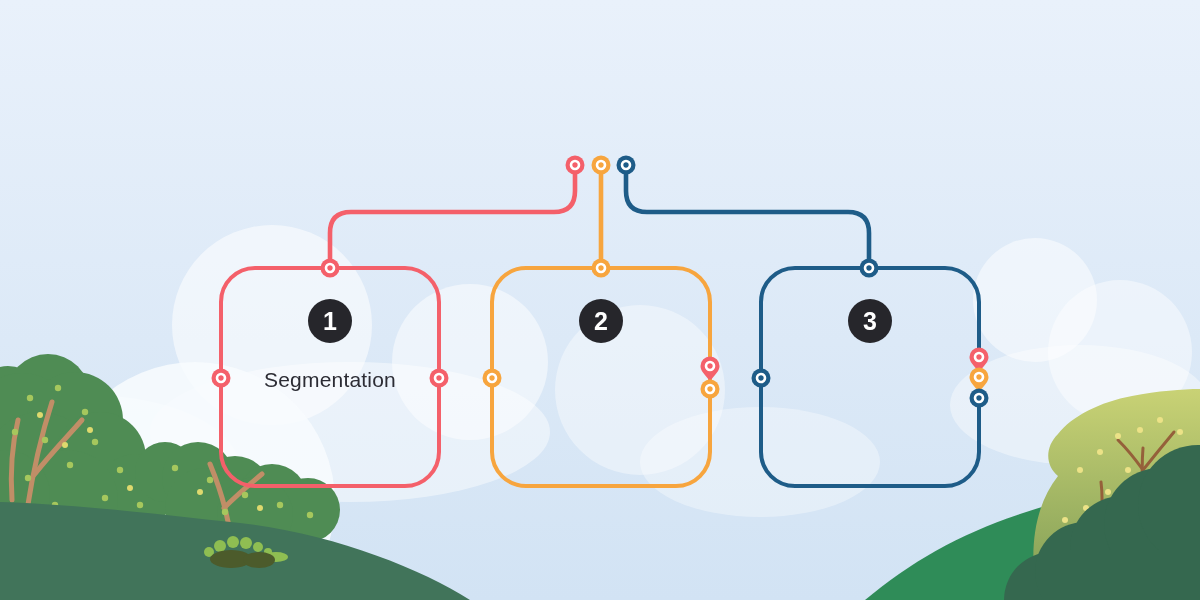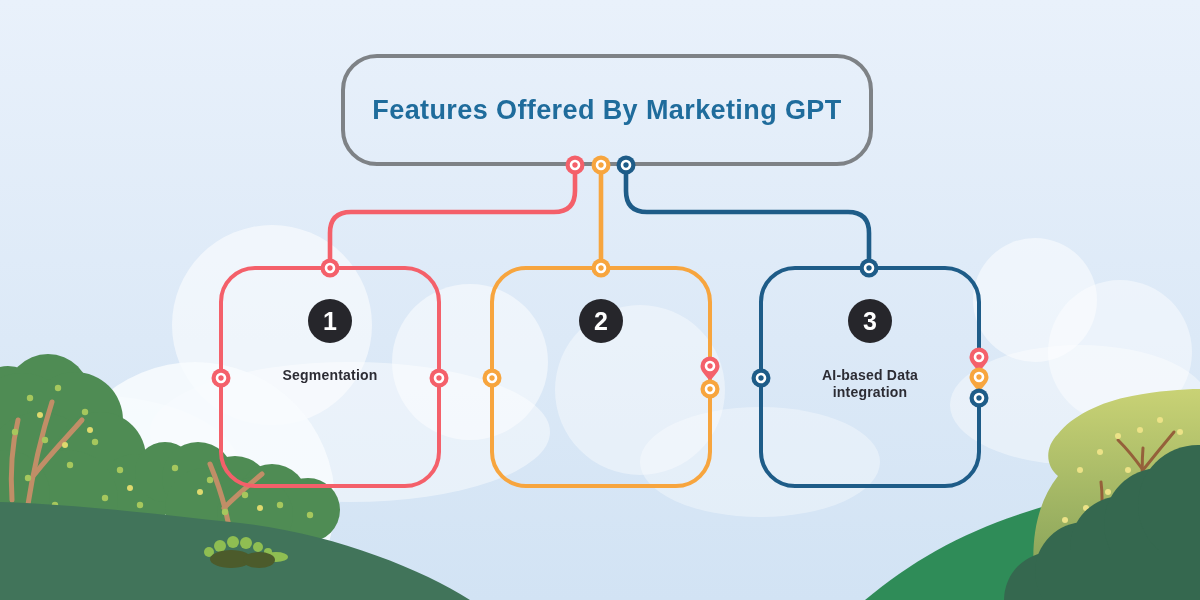--- a/index.html
+++ b/index.html
@@ -30,21 +30,21 @@
   .card2{left:490px;border-color:var(--line2);}
   .card3{left:759px;border-color:var(--line3);}
 
   .badge{
     width:44px;height:44px;border-radius:50%;background:var(--badgeBg);
     display:flex;align-items:center;justify-content:center;flex:0 0 auto;
   }
   .badge span{color:var(--badgeText);font-size:25px;font-weight:700;line-height:1;}
   .label{
     margin-top:24px;max-width:165px;text-align:center;
-    font-size:14px;font-weight:700;line-height:1.2;letter-spacing:.2px;
+    font-size:21px;font-weight:400;line-height:1.2;letter-spacing:.2px;
     color:var(--labelText);
   }
 
   
   .cloudFill{fill:var(--cloud);}
   .glowFill{fill:var(--glow);}
   .foliageFill{fill:var(--foliage);}
   .leafFill{fill:var(--leaf);}
   .leafBrightFill{fill:var(--leafBright);}
   .trunkStroke{stroke:var(--trunk);fill:none;stroke-linecap:round;}
@@ -204,40 +204,36 @@
     <g class="bushDarkFill">
       <circle cx="1052" cy="600" r="48"></circle>
         <circle cx="1085" cy="572" r="50"></circle>
       <circle cx="1122" cy="548" r="52"></circle>
         <circle cx="1160" cy="524" r="56"></circle>
       <circle cx="1198" cy="505" r="60"></circle>
       <rect x="1045" y="550" width="155" height="50"></rect>
     </g>
   </svg>
 
-  <div class="title-box">
-    <h1 class="title">Features Offered By Marketing GPT</h1>
-  </div>
 
   <div class="card card1">
     <div class="badge">
       <span>1</span>
     </div>
     <div class="label">Segmentation</div>
   </div>
   <div class="card card2">
     <div class="badge">
       <span>2</span>
     </div>
   </div>
   <div class="card card3">
     <div class="badge">
       <span>3</span>
     </div>
-    <div class="label">AI-based Data integration</div>
   </div>
 
   <svg class="connectors" width="1200" height="600" viewBox="0 0 1200 600">
     <defs>
       <g id="ringPin">
         <circle r="9.5" fill="currentColor"></circle>
         <circle r="4" fill="none" stroke="#fff" stroke-width="2.6"></circle>
       </g>
       <g id="mapPin">
         <path d="M0,14 C6,7 9.5,3.5 9.5,-1 A9.5,9.5 0 1 0 -9.5,-1 C-9.5,3.5 -6,7 0,14 Z" fill="currentColor"></path>

